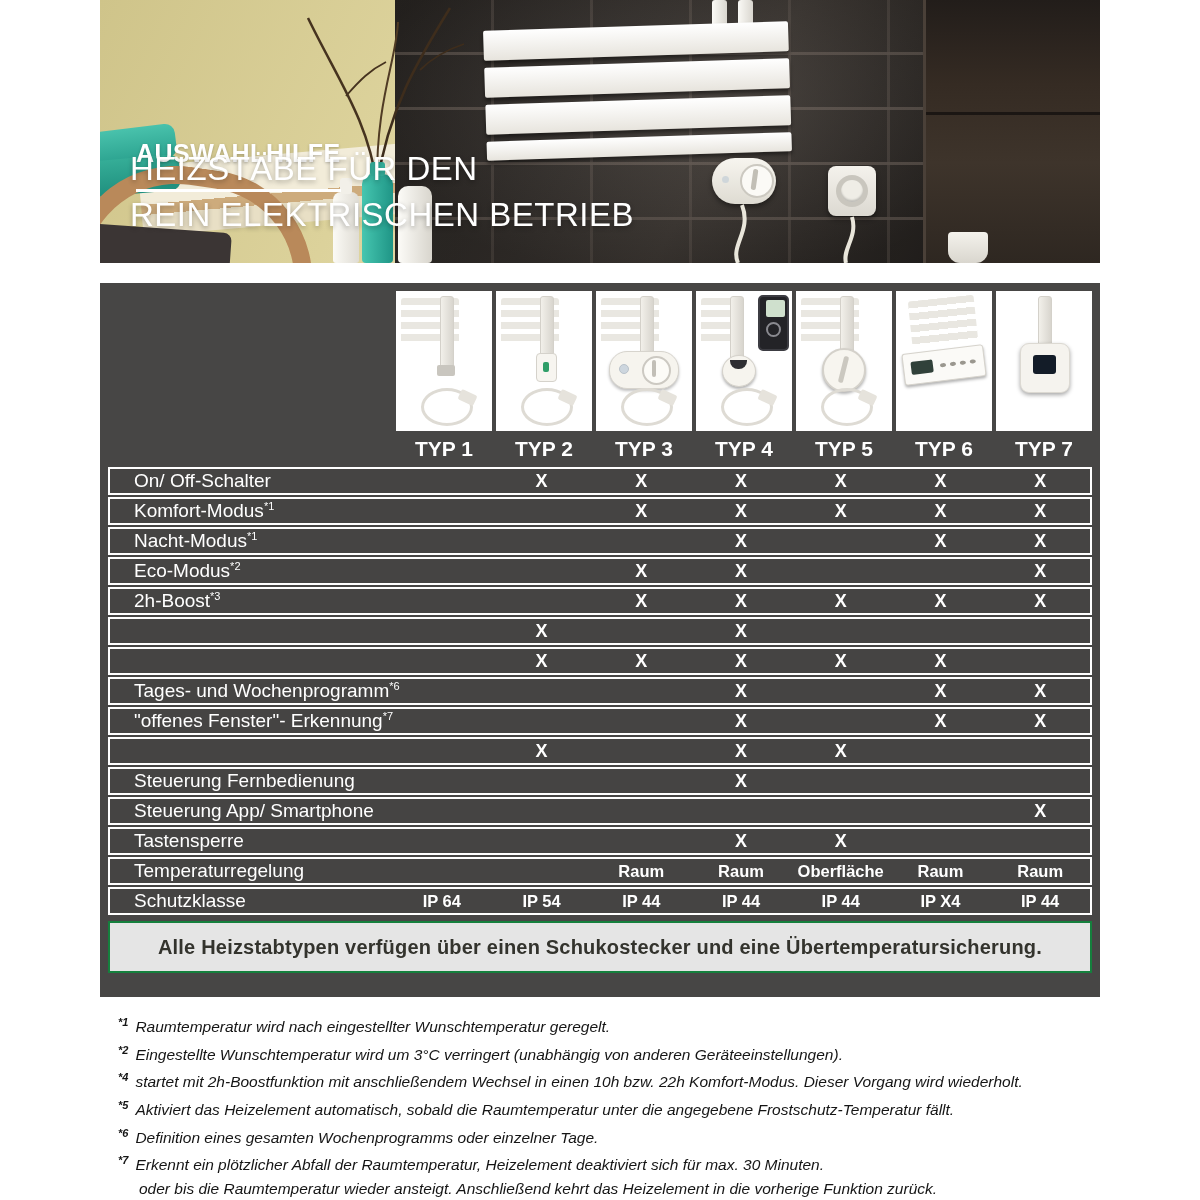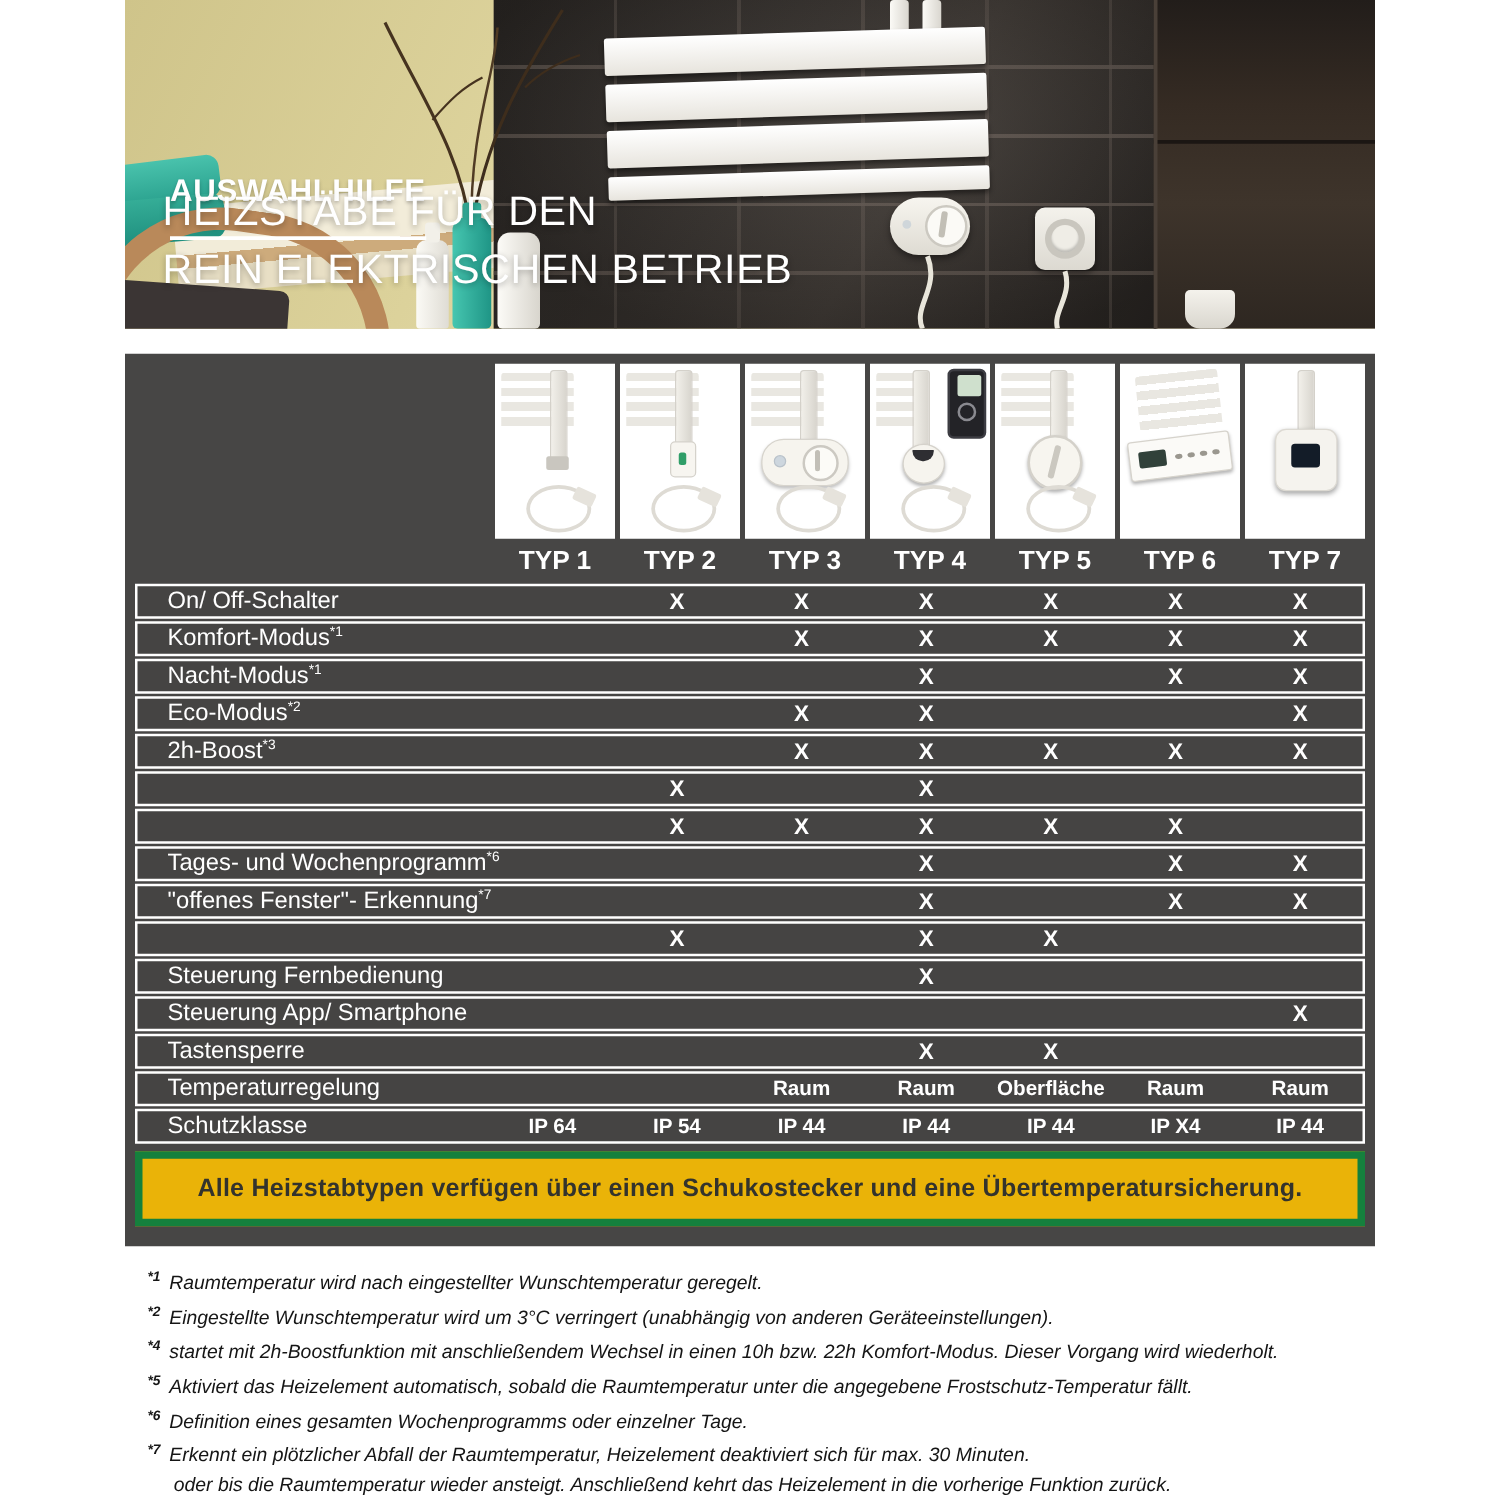--- a/index.html
+++ b/index.html
@@ -80,21 +80,21 @@
   .box7{left:24px;top:52px;width:48px;height:48px;background:#f5f3ee;border:1px solid #dcd9d2;border-radius:9px;box-shadow:0 2px 4px rgba(0,0,0,.35);}
   .bscreen{left:37px;top:64px;width:23px;height:19px;background:#131c28;border-radius:3px;}
   .typrow{display:grid;grid-template-columns:284px repeat(7,1fr);gap:4px;height:36px;align-items:center;}
   .typlabel{text-align:center;color:#fff;font-weight:bold;font-size:21px;}
   .frow{display:grid;grid-template-columns:282px repeat(7,1fr);height:24px;border:2px solid #fff;background:#454443;margin-bottom:2px;align-items:center;}
   .flabel{padding-left:24px;font-size:19px;color:#fff;white-space:nowrap;}
   .flabel sup{font-size:11px;}
   .fcell{text-align:center;color:#fff;font-weight:bold;}
   .fcell.xmark{font-size:18px;}
   .fcell.tval{font-size:16.5px;}
-  .note-wrap{margin-top:6px;border:6px solid #15803d;background:#eab308;height:48px;display:flex;align-items:center;justify-content:center;}
+  .note-wrap{margin-top:6px;border:2px solid #15803d;background:#e5e5e5;height:48px;display:flex;align-items:center;justify-content:center;}
   .note-text{font-size:20px;font-weight:bold;color:#33332d;letter-spacing:.2px;}
 
   
   .footnotes{margin:14px 0 0 18px;font-style:italic;color:#151515;}
   .fn{font-size:15.5px;line-height:23.5px;}
   .fn .mk{font-size:11px;vertical-align:super;margin-right:7px;font-weight:bold;font-style:italic;}
   .fn.cont{margin-left:21px;}
 </style>
 </head>
 <body>

